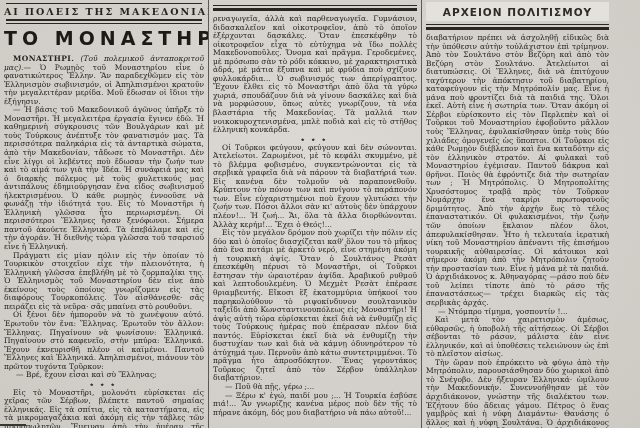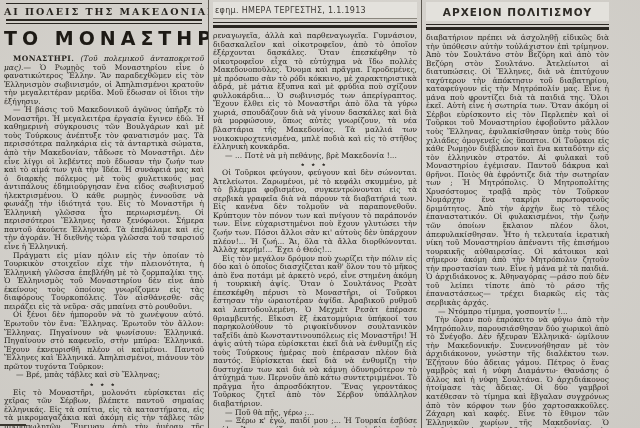--- a/index.html
+++ b/index.html
@@ -126,54 +126,51 @@
       <div class="masthead-text">ΑΙ ΠΟΛΕΙΣ ΤΗΣ ΜΑΚΕΔΟΝΙΑΣ</div>
       <div class="rule-double"></div>
       <div class="title">ΤΟ ΜΟΝΑΣΤΗΡΙ</div>
     </div>
     <div class="bodytext">
       <p class="para"><span class="lead-bold">ΜΟΝΑΣΤΗΡΙ.</span><span class="lead-note"> (Τοῦ πολεμικοῦ ἀνταποκριτοῦ μας).— </span><span>Ὁ Ρωμῃὸς τοῦ Μοναστηρίου εἶνε ὁ φανατικώτερος Ἕλλην. Ἂν παραδεχθῶμεν εἰς τὸν Ἑλληνισμὸν σωβινισμόν, οἱ Ἀπηλπισμένοι κρατοῦν τὴν μεγαλειτέραν μερίδα. Μοῦ ἔδωσαν οἱ ἴδιοι τὴν ἐξήγησιν.</span></p>
       <div>
           <p class="para body">— Ἡ βάσις τοῦ Μακεδονικοῦ ἀγῶνος ὑπῆρξε τὸ Μοναστῆρι. Ἡ μεγαλειτέρα ἐργασία ἔγινεν ἐδῶ. Ἡ καθημερινὴ σύγκρουσις τῶν Βουλγάρων καὶ μὲ τοὺς Τούρκους ἀνέπτυξε τὸν φανατισμόν μας. Τὰ περισσότερα παληκάρια εἰς τὰ ἀνταρτικὰ σώματα, ἀπὸ τὴν Μακεδονίαν, τἄδωσε τὸ Μοναστῆρι. Δὲν εἶνε λίγοι οἱ λεβέντες ποὺ ἔδωσαν τὴν ζωήν των καὶ τὸ αἷμά των γιὰ τὴν Ἰδέα. Ἡ συνάφειά μας καὶ ὁ διαρκὴς πόλεμος μὲ τοὺς φυλετικούς μας ἀντιπάλους ἐδημιούργησαν ἕνα εἶδος σωβινισμοῦ ἠλεκτρισμένου. Ὁ κάθε ρωμῃὸς ἐννοοῦσε νὰ φωνάζῃ τὴν ἰδιότητά του. Εἰς τὸ Μοναστῆρι ἡ Ἑλληνικὴ γλῶσσα ἦτο περιωρισμένη. Οἱ περισσότεροι Ἕλληνες ἦσαν ξενόφωνοι. Σήμερα παντοῦ ἀκούετε Ἑλληνικά. Τὰ ἐπεβάλαμε καὶ εἰς τὴν ἀγοράν. Ἡ διεθνὴς τώρα γλῶσσα τοῦ τσαρσιοῦ εἶνε ἡ Ἑλληνική.</p>
           <p class="para body">Πράγματι εἰς μίαν πόλιν εἰς τὴν ὁποίαν τὸ Τουρκικὸν στοιχεῖον εἶχε τὴν πλειονότητα, ἡ Ἑλληνικὴ γλῶσσα ἐπεβλήθη μὲ τὸ ζορμπαλίκι της. Ὁ Ἑλληνισμὸς τοῦ Μοναστηρίου δὲν εἶνε ἀπὸ ἐκείνους τοὺς ὁποίους γνωρίζομεν εἰς τὰς διαφόρους Τουρκοπόλεις. Τὸν αἰσθάνεσθε· σᾶς πειράζει εἰς τὰ νεῦρα· σᾶς μπαίνει στὸ ρουθοῦνι.</p>
           <p class="para body">Οἱ ξένοι δὲν ἠμποροῦν νὰ τὸ χωνέψουν αὐτό. Ἐρωτοῦν τὸν ἕνα: Ἕλληνας. Ἐρωτοῦν τὸν ἄλλον: Ἕλληνας. Πηγαίνουν νὰ ψωνίσουν: Ἑλληνικά. Πηγαίνουν στὸ καφενεῖο, στὴν μπύρα: Ἑλληνικά. Ἔχουν ἐκνευρισθῆ πλέον οἱ καϊμένοι. Παντοῦ Ἕλληνες καὶ Ἑλληνικά. Ἀπηλπισμένοι, πιάνουν τὸν πρῶτον τυχόντα Τοῦρκον:</p>
-          <p class="para dialogue">— Βρέ, μπὰς τάβλες καὶ σὺ Ἕλληνας;</p>
+          <p class="para dialogue">— Βρέ, ἔχουν εἶσαι καὶ σὺ Ἕλληνας;</p>
           <p class="para separator">﹡﹡﹡</p>
           <p class="para body">Εἰς τὸ Μοναστῆρι, μολονότι εὑρίσκεται εἰς χεῖρας τῶν Σέρβων, βλέπετε παντοῦ σημαίας ἑλληνικάς. Εἰς τὰ σπίτια, εἰς τὰ καταστήματα, εἰς τὰ μικρομαγαζάκια καὶ ἀκόμη εἰς τὴν τάβλες τῶν μικροπωλητῶν. Ἔμειναν ἀπὸ τὴν ἡμέραν τῆς μεταβάσεως τοῦ Διαδόχου. Οἱ Μοναστηριῶται πενθοῦν ἀπὸ τότε.</p>
         </div>
     </div>
   </div>
 
   <div class="col col-2">
-    <div class="annot-strip">
-      <div class="annot-source">εφημ. ΗΜΕΡΑ ΤΕΡΓΕΣΤΗΣ, 1.1.1913</div>
-    </div>
     <div class="rule-heavy"></div>
     <div class="bodytext">
       <div>
           <p class="para cont">ρεναγωγεῖα, ἀλλὰ καὶ παρθεναγωγεῖα. Γυμνάσιον, διδασκαλεῖον καὶ οἰκοτροφεῖον, ἀπὸ τὸ ὁποῖον ἐξέρχονται δασκάλες. Ὅταν ἐπεσκέφθην τὸ οἰκοτροφεῖον εἶχα τὸ εὐτύχημα νὰ ἴδω πολλὲς Μακεδονοποῦλες. Ὄνομα καὶ πρᾶγμα. Γεροδεμένες, μὲ πρόσωπο σὰν τὸ ρόδι κόκκινο, μὲ χαρακτηριστικὰ ἁδρά, μὲ μάτια ἔξυπνα καὶ μὲ φρύδια ποὺ σχίζουν φυλλοκάρδια... Ὁ σωβινισμός των ἀπερίγραπτος. Ἔχουν ἔλθει εἰς τὸ Μοναστῆρι ἀπὸ ὅλα τὰ γύρω χωριά, σπουδάζουν διὰ νὰ γίνουν δασκάλες καὶ διὰ νὰ μορφώσουν, ὅπως αὐτὲς γνωρίζουν, τὰ νέα βλαστάρια τῆς Μακεδονίας. Τὰ μαλλιά των νοικοκυροχτενισμένα, μπλὲ ποδιὰ καὶ εἰς τὸ στῆθος ἑλληνικὴ κονκάρδα.</p>
-          <p class="para dialogue">— ... Ποτὲ νὰ μὴ πεθάνῃς, βρὲ Μακεδονία !...</p>
           <p class="para separator">﹡﹡﹡</p>
           <p class="para body">Οἱ Τοῦρκοι φεύγουν, φεύγουν καὶ δὲν σώνονται. Ἀτελείωτοι. Ζαρωμένοι, μὲ τὸ κεφάλι σκυμμένο, μὲ τὸ βλέμμα φοβισμένο, συγκεντρώνονται εἰς τὰ σερβικὰ γραφεῖα διὰ νὰ πάρουν τὰ διαβατήριά των. Εἰς κανένα δὲν τολμοῦν νὰ παραπονεθοῦν. Κρύπτουν τὸν πόνον των καὶ πνίγουν τὸ παράπονόν των. Εἶνε εὐχαριστημένοι ποὺ ἔχουν γλυτώσει τὴν ζωήν των. Πόσοι ἄλλοι σὰν κι' αὐτοὺς δὲν ὑπάρχουν πλέον!... Ἡ ζωή... Ἄι, ὅλα τὰ ἄλλα διορθώνονται. Ἀλλὰχ κερήμ!... Ἔχει ὁ Θεός!...</p>
           <p class="para body">Εἰς τὸν μεγάλον δρόμον ποὺ χωρίζει τὴν πόλιν εἰς δύο καὶ ὁ ὁποῖος διασχίζεται καθ' ὅλον του τὸ μῆκος ἀπὸ ἕνα ποτάμι μὲ ἀρκετὸ νερό, εἶνε στημένη ἀκόμη ἡ τουρκικὴ ἁψίς. Ὅταν ὁ Σουλτάνος Ρεσὰτ ἐπεσκέφθη πέρυσι τὸ Μοναστῆρι, οἱ Τοῦρκοι ἔστησαν τὴν ὡραιοτέραν ἁψίδα. Ἀραβικοῦ ρυθμοῦ καὶ λεπτοδουλεμένη. Ὁ Μεχμὲτ Ρεσὰτ ἐπέρασε θριαμβευτής. Εἴκοσι ἓξ ἑκατομμύρια ὑπήκοοί του παρηκολούθουν τὸ ριψοκίνδυνον σουλτανικὸν ταξεῖδι ἀπὸ Κωνσταντινουπόλεως εἰς Μοναστῆρι! Ἡ ἁψὶς αὐτὴ τώρα εὑρίσκεται ἐκεῖ διὰ νὰ ἐνθυμίζῃ εἰς τοὺς Τούρκους ἡμέρας ποὺ ἐπέρασαν πλέον διὰ παντός. Εὑρίσκεται ἐκεῖ διὰ νὰ ἐνθυμίζῃ τὴν δυστυχίαν των καὶ διὰ νὰ κάμνῃ ὀδυνηρότερον τὸ ἀτύχημά των. Περνοῦν ἀπὸ κάτω συντετριμμένοι. Τὸ πρᾶγμα ἦτο ἀπροσδόκητον. Ἕνας γεροντάκος Τοῦρκος ζητεῖ ἀπὸ τὸν Σέρβον ὑπάλληλον διαβατήριον.</p>
           <p class="para dialogue">— Ποῦ θὰ πῇς, γέρω ;...</p>
           <p class="para dialogue">— Ξέρω κ' ἐγώ, παιδί μου ;... Ἡ Τουρκία ἐσβύσε πιά!... Ἂν γνωρίζῃς κανένα μέρος ποὺ δὲν τῆς τὸ πήρανε ἀκόμη, δός μου διαβατήριο νὰ πάω αὐτοῦ!...</p>
         </div>
     </div>
   </div>
 
   <div class="col col-3">
     <div class="annot-strip">
       <div class="annot-archive">ΑΡΧΕΙΟΝ ΠΟΛΙΤΙΣΜΟΥ</div>
     </div>
     <div class="rule-heavy"></div>
     <div class="bodytext">
       <div>
           <p class="para cont">διαβατήριον πρέπει νὰ ἀσχοληθῇ εἰδικῶς διὰ τὴν ὑπόθεσιν αὐτὴν τοὐλάχιστον ἐπὶ τρίμηνον. Ἀπὸ τὸν Σουλτάνο στὸν Βεζύρη καὶ ἀπὸ τὸν Βεζύρη στὸν Σουλτάνο. Ἀτελείωτοι αἱ διατυπώσεις. Οἱ Ἕλληνες, διὰ νὰ ἐπιτύχουν ταχύτερον τὴν ἀπόκτησιν τοῦ διαβατηρίου, καταφεύγουν εἰς τὴν Μητρόπολίν μας. Εἶνε ἡ μάνα ποὺ φροντίζει διὰ τὰ παιδιά της. Ὅλοι ἐκεῖ. Αὐτὴ εἶνε ἡ σωτηρία των. Ὅταν ἀκόμη οἱ Σέρβοι εὑρίσκοντο εἰς τὸν Περλεπὲν καὶ οἱ Τοῦρκοι τοῦ Μοναστηρίου ἐφοβοῦντο μᾶλλον τοὺς Ἕλληνας, ἐφυλακίσθησαν ὑπὲρ τοὺς δύο χιλιάδες ὁμογενεῖς ὡς ὕποπτοι. Οἱ Τοῦρκοι εἰς κάθε Ρωμῃὸν διέβλεπον καὶ ἕνα καταδότην εἰς τὸν ἑλληνικὸν στρατόν. Αἱ φυλακαὶ τοῦ Μοναστηρίου ἐγέμισαν. Παντοῦ δάκρυα καὶ θρῆνοι. Ποιὸς θὰ ἐφρόντιζε διὰ τὴν σωτηρίαν των ; Ἡ Μητρόπολις. Ὁ Μητροπολίτης Χρυσόστομος τραβᾷ πρὸς τὸν Τοῦρκον Νομάρχην ἕνα τακρίρι πρωτοφανοῦς δριμύτητος. Ἀπὸ τὴν ἀρχὴν ἕως τὸ τέλος ἐπαναστατικόν. Οἱ φυλακισμένοι, τὴν ζωὴν τῶν ὁποίων ἔκλαιον πλέον ὅλοι, ἀπεφυλακίσθησαν. Ἦτο ἡ τελευταία ἱερατικὴ νίκη τοῦ Μοναστηρίου ἀπέναντι τῆς ἐπισήμου τουρκικῆς αὐθαιρεσίας. Οἱ κάτοικοι καὶ σήμερον ἀκόμη ἀπὸ τὴν Μητρόπολιν ζητοῦν τὴν προστασίαν των. Εἶνε ἡ μάνα μὲ τὰ παιδιά. Ὁ ἀρχιδιάκονος κ. Ἀθηναγόρας —ράσο ποὺ δὲν τοῦ λείπει τίποτε ἀπὸ τὸ ράσο τῆς ἐπαναστάσεως— τρέχει διαρκῶς εἰς τὰς σερβικὰς ἀρχάς.</p>
           <p class="para dialogue">— Ντόμπρο τίμημα, γοσποντίν !...</p>
+          <p class="para body">Καὶ μετὰ τὸν χαιρετισμὸν ἀμέσως, εὐθαρσῶς, ἡ ὑποβολὴ τῆς αἰτήσεως. Οἱ Σέρβοι σέβονται τὸ ράσον, μάλιστα ἐὰν εἶνε ἑλληνικόν, καὶ αἱ ὑποθέσεις τελειώνουν ὡς ἐπὶ τὸ πλεῖστον αἰσίως.</p>
           <p class="para body">Τὴν ὥραν ποὺ ἐπρόκειτο νὰ φύγω ἀπὸ τὴν Μητρόπολιν, παρουσιάσθησαν δύο χωρικοὶ ἀπὸ τὸ Σνέγοβο. Δὲν ἤξευραν Ἑλληνικά· ὡμίλουν τὴν Μακεδονικήν. Συνεννοήθησαν μὲ τὸν ἀρχιδιάκονον, γνώστην τῆς διαλέκτου των. Ἐζήτουν δύο ἄδειας γάμου. Πέτρος ὁ ἕνας γαμβρὸς καὶ ἡ νύφη Διαμάντω· Θανάσης ὁ ἄλλος καὶ ἡ νύφη Σουλτάνα. Ὁ ἀρχιδιάκονος ἡτοίμασε τὰς ἄδειας. Οἱ δύο γαμβροὶ κατέθεσαν τὸ τίμημα καὶ ἔβγαλαν συγχρόνως ἀπὸ τὸν κόρφον των δύο χαρτοσακκοῦλες. Ζάχαρη καὶ καφές. Εἶνε τὸ ἔθιμον τῶν Ἑλληνικῶν χωρίων τῆς Μακεδονίας. Ὁ γαμβρὸς παίρνει τὴν ἄδειαν καὶ ἀφήνει εἰς τὸν δεσπότην —ποὺ θὰ εὐλογήσῃ τὸν γάμο— μισὴ ὀκὰ ζάχαρη καὶ μισὴ ὀκὰ καφέ.</p>
           <p class="para dialogue">— Εὐτυχισμένοι ὁ γαμπρὸς κι' ἡ νύφη !...</p>
         </div>
 
     </div>
   </div>
 
   <div class="corner-mark"></div>
 </div>
 

